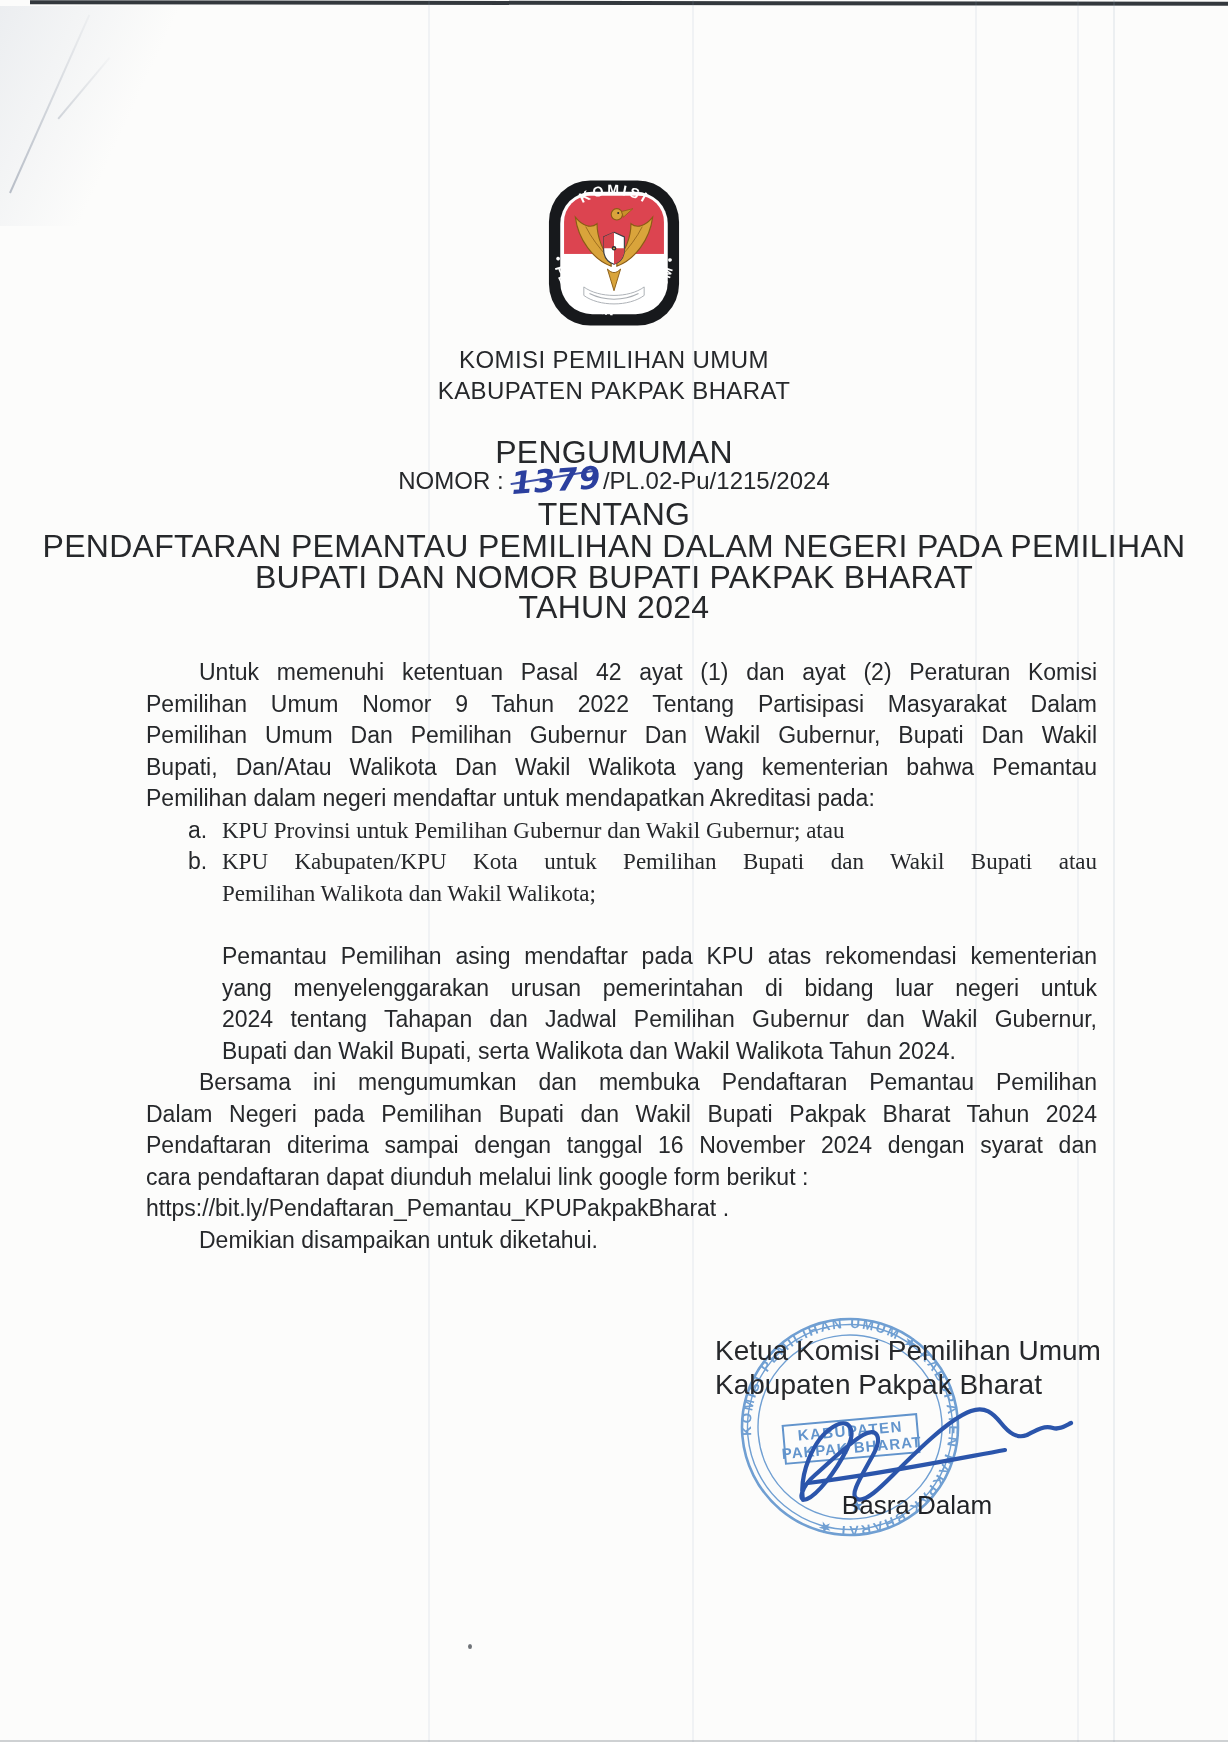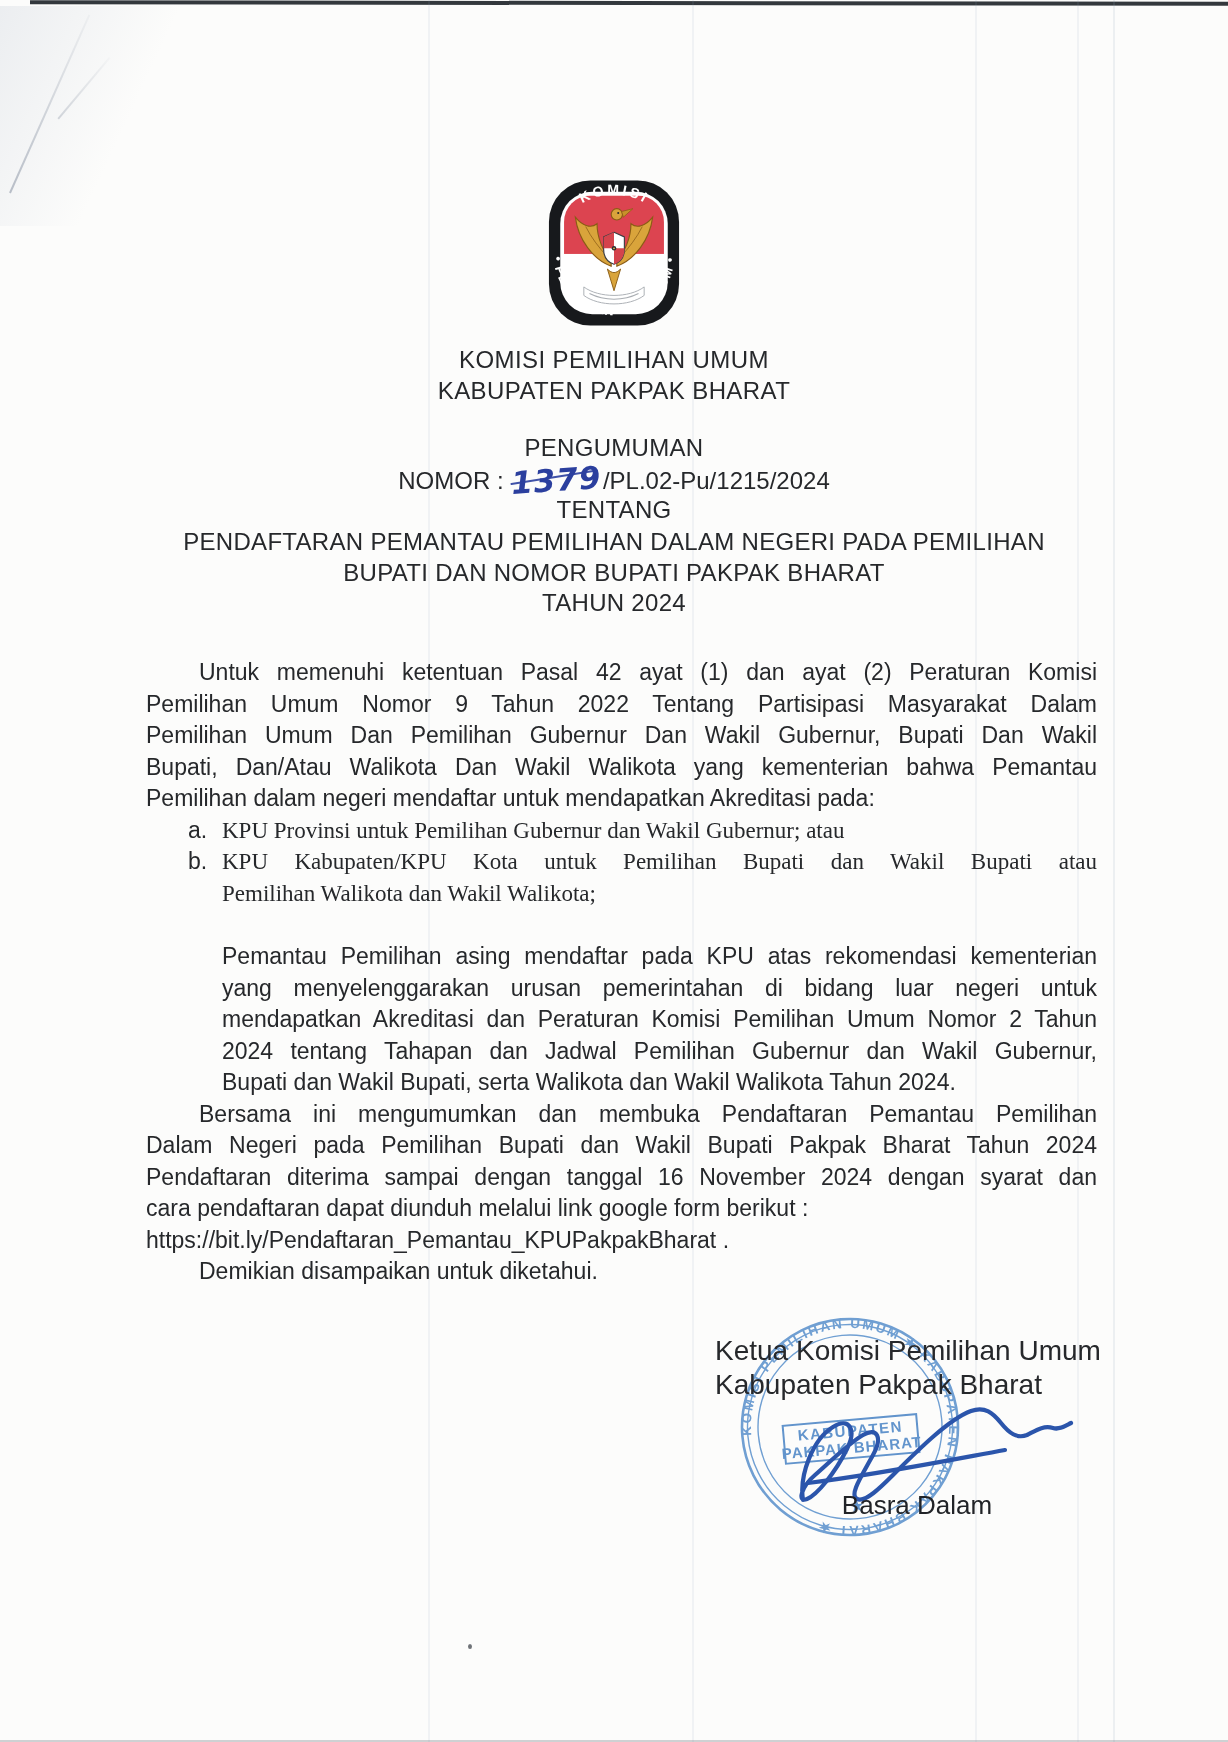--- a/index.html
+++ b/index.html
@@ -12,21 +12,21 @@
   .crease-a{position:absolute;left:10px;top:192px;width:195px;height:2px;transform-origin:left center;transform:rotate(-66deg);
         background:linear-gradient(90deg,rgba(110,122,142,0.45),rgba(110,122,142,0.05));}
   .crease-b{position:absolute;left:58px;top:118px;width:80px;height:1.5px;transform-origin:left center;transform:rotate(-50deg);
         background:linear-gradient(90deg,rgba(110,122,142,0.28),rgba(110,122,142,0.03));}
   .streak{position:absolute;top:0;bottom:0;width:2px;background:rgba(140,160,185,0.10);}
   .inkdot{position:absolute;left:468px;top:1644px;width:4px;height:5px;border-radius:50%;background:#565a60;opacity:.85;}
   .bottom-edge{position:absolute;left:0;right:0;bottom:0;height:2px;background:rgba(120,128,138,0.35);}
   
   .cline{position:absolute;left:0;right:0;text-align:center;white-space:nowrap;}
   .org{font-size:24px;letter-spacing:0.4px;}
-  .ttl{font-size:24px;letter-spacing:0.3px;}
+  .ttl{font-size:32px;letter-spacing:0.3px;}
   .nomor-line{font-size:24px;}
   .hand{display:inline-block;position:relative;font-family:"DejaVu Sans",sans-serif;font-style:italic;font-weight:bold;
         font-size:31px;color:#2b3f9e;transform:rotate(-4deg) translateY(2px);margin:0 2px 0 7px;letter-spacing:1px;}
   .hand::after{content:"";position:absolute;left:-1px;right:3px;top:14px;height:2.4px;background:#2b3f9e;
         transform:rotate(-5deg);border-radius:2px;opacity:.9;}
   
   #docbody{position:absolute;left:146px;top:657px;width:951px;font-size:23px;}
   .bline{text-align:justify;text-align-last:justify;line-height:31.5px;}
   .bline.lastln{text-align-last:left;}
   .bline.ind{text-indent:53px;}
@@ -125,21 +125,20 @@
       <div class="blk li">
         <span class="marker">b.</span>
         <div class="li-lines">
           <div class="bline">KPU Kabupaten/KPU Kota untuk Pemilihan Bupati dan Wakil Bupati atau</div>
           <div class="bline lastln">Pemilihan Walikota dan Wakil Walikota;</div>
         </div>
       </div>
       <div class="blk pind">
         <div class="bline">Pemantau Pemilihan asing mendaftar pada KPU atas rekomendasi kementerian</div>
         <div class="bline">yang menyelenggarakan urusan pemerintahan di bidang luar negeri untuk</div>
-        <div class="bline">mendapatkan Akreditasi dan Peraturan Komisi Pemilihan Umum Nomor 2 Tahun</div>
         <div class="bline">2024 tentang Tahapan dan Jadwal Pemilihan Gubernur dan Wakil Gubernur,</div>
         <div class="bline lastln">Bupati dan Wakil Bupati, serta Walikota dan Wakil Walikota Tahun 2024.</div>
       </div>
       <div class="blk p">
         <div class="bline ind">Bersama ini mengumumkan dan membuka Pendaftaran Pemantau Pemilihan</div>
         <div class="bline">Dalam Negeri pada Pemilihan Bupati dan Wakil Bupati Pakpak Bharat Tahun 2024</div>
         <div class="bline">Pendaftaran diterima sampai dengan tanggal 16 November 2024 dengan syarat dan</div>
         <div class="bline lastln">cara pendaftaran dapat diunduh melalui link google form berikut :</div>
       </div>
       <div class="blk p">

